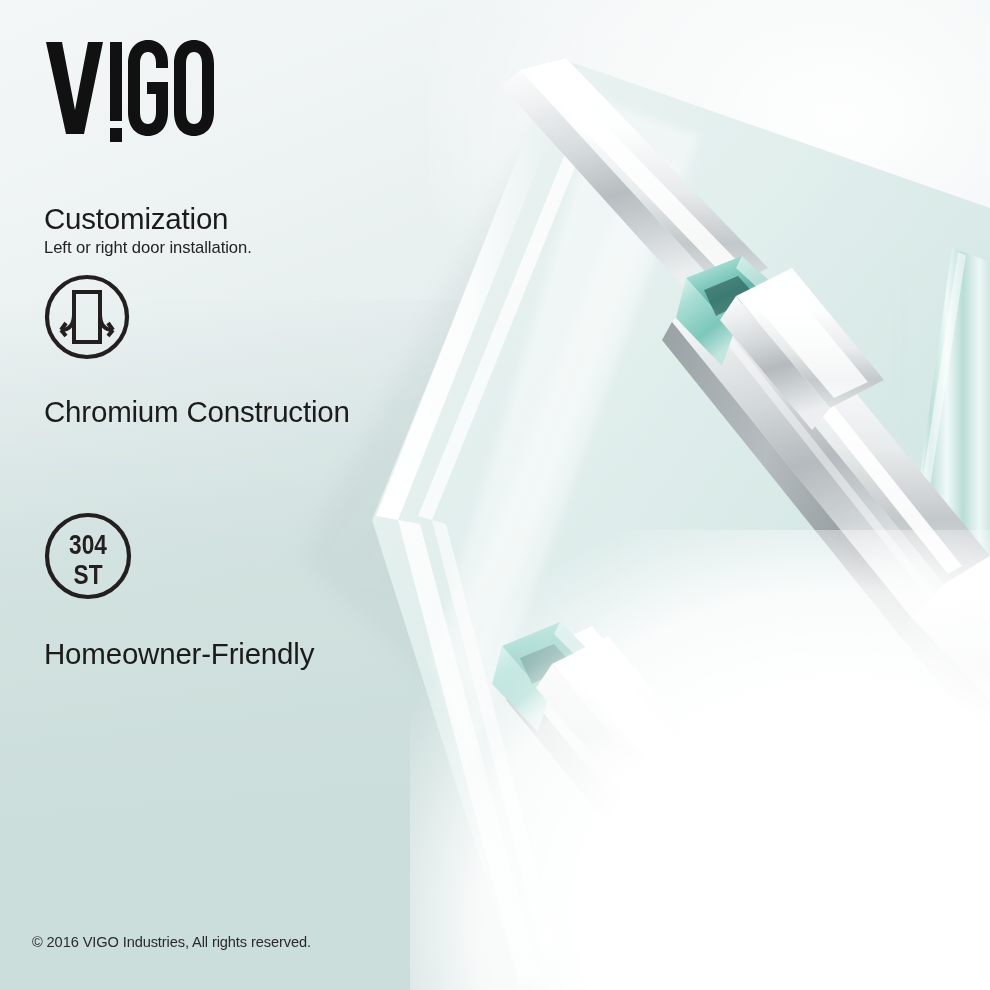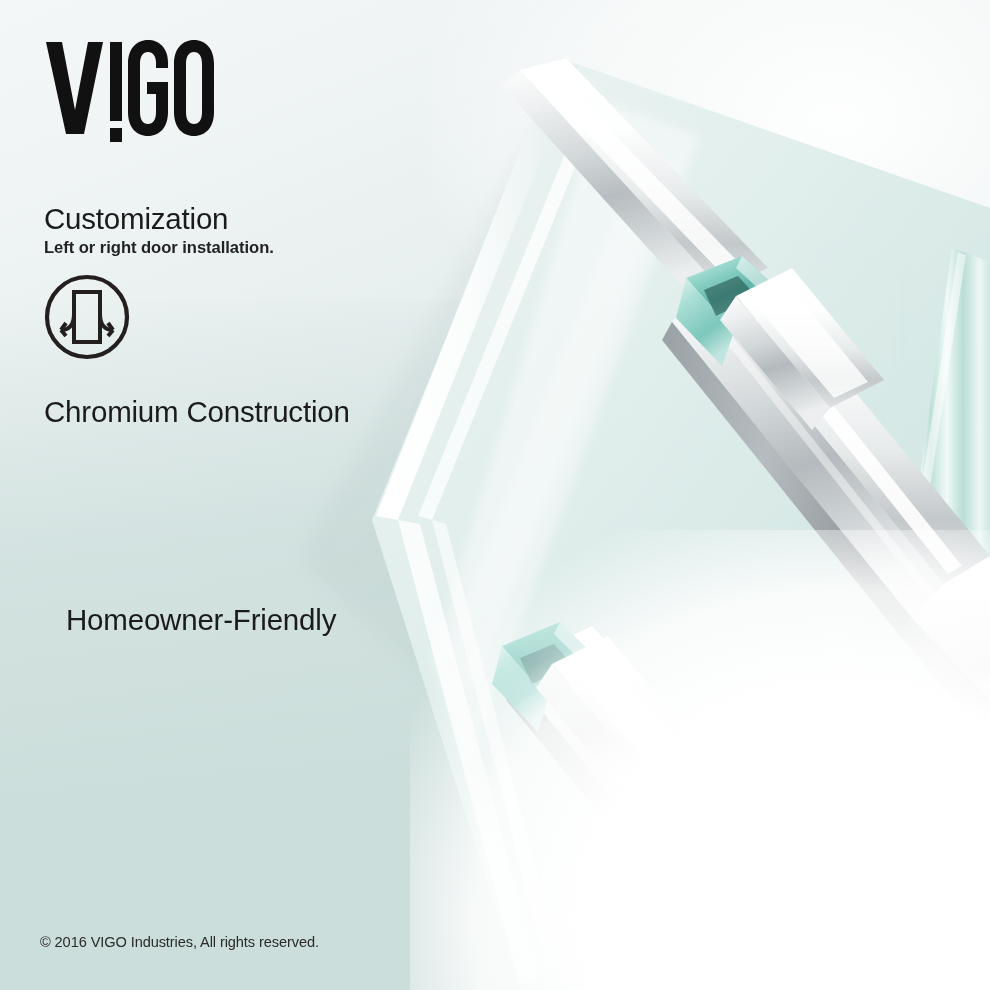--- a/index.html
+++ b/index.html
@@ -64,48 +64,48 @@
     left: 44px;
     top: 36px;
     width: 230px;
     height: 110px;
   }
   .logo svg { display:block; }
 
   .section { position: absolute; left: 44px; }
   .s1 { top: 203px; }
   .s2 { top: 396px; }
-  .s3 { top: 604px; margin-left: 22px; }
+  .s3 { top: 638px; }
 
   .heading {
     font-size: 29.5px;
     font-weight: 400;
     color: #1b1b1b;
     letter-spacing: -0.2px;
     line-height: 1.06;
     white-space: nowrap;
   }
   .body {
     font-size: 16.6px;
-    font-weight: 700;
+    font-weight: 400;
     color: #232323;
     line-height: 1.38;
     margin-top: 3px;
     white-space: pre-line;
     letter-spacing: -0.05px;
   }
 
   .icon-wrap { position: absolute; left: 44px; }
   .i1 { top: 274px; }
   .i2 { top: 511px; }
   .icon-wrap svg { display: block; }
 
   .copyright {
     position: absolute;
-    left: 40px;
+    left: 32px;
     top: 934px;
     font-size: 14.6px;
     color: #2a2a2a;
     letter-spacing: -0.1px;
     white-space: nowrap;
   }
 </style>
 </head>
 <body>
 
@@ -324,20 +324,27 @@
 
       <path d="M 56 40 C 56 52 62 56 69 56" fill="none" stroke="#231f1f" stroke-width="4" stroke-linecap="butt"></path>
       <path d="M 69 56 L 64 49 M 69 56 L 64 62" fill="none" stroke="#231f1f" stroke-width="4" stroke-linecap="butt"></path>
     </svg>
   </div>
 
   <div class="section s2">
     <div class="heading">Chromium Construction</div>
   </div>
 
+  <div class="icon-wrap i2">
+    <svg width="88" height="90" viewBox="0 0 88 90" xmlns="http://www.w3.org/2000/svg">
+      <circle cx="44" cy="45" r="41" fill="none" stroke="#231f1f" stroke-width="4.2"></circle>
+      <text x="44" y="43" font-family="'Liberation Sans', sans-serif" font-size="27" font-weight="700" text-anchor="middle" transform="scale(0.84 1) translate(8.4 0)" fill="#231f1f">304</text>
+      <text x="44" y="73" font-family="'Liberation Sans', sans-serif" font-size="27" font-weight="700" text-anchor="middle" transform="scale(0.84 1) translate(8.4 0)" fill="#231f1f">ST</text>
+    </svg>
+  </div>
 
   <div class="section s3">
     <div class="heading">Homeowner-Friendly</div>
   </div>
 
   <div class="copyright">© 2016 VIGO Industries, All rights reserved.</div>
 
 </div>
 
 </body></html>

